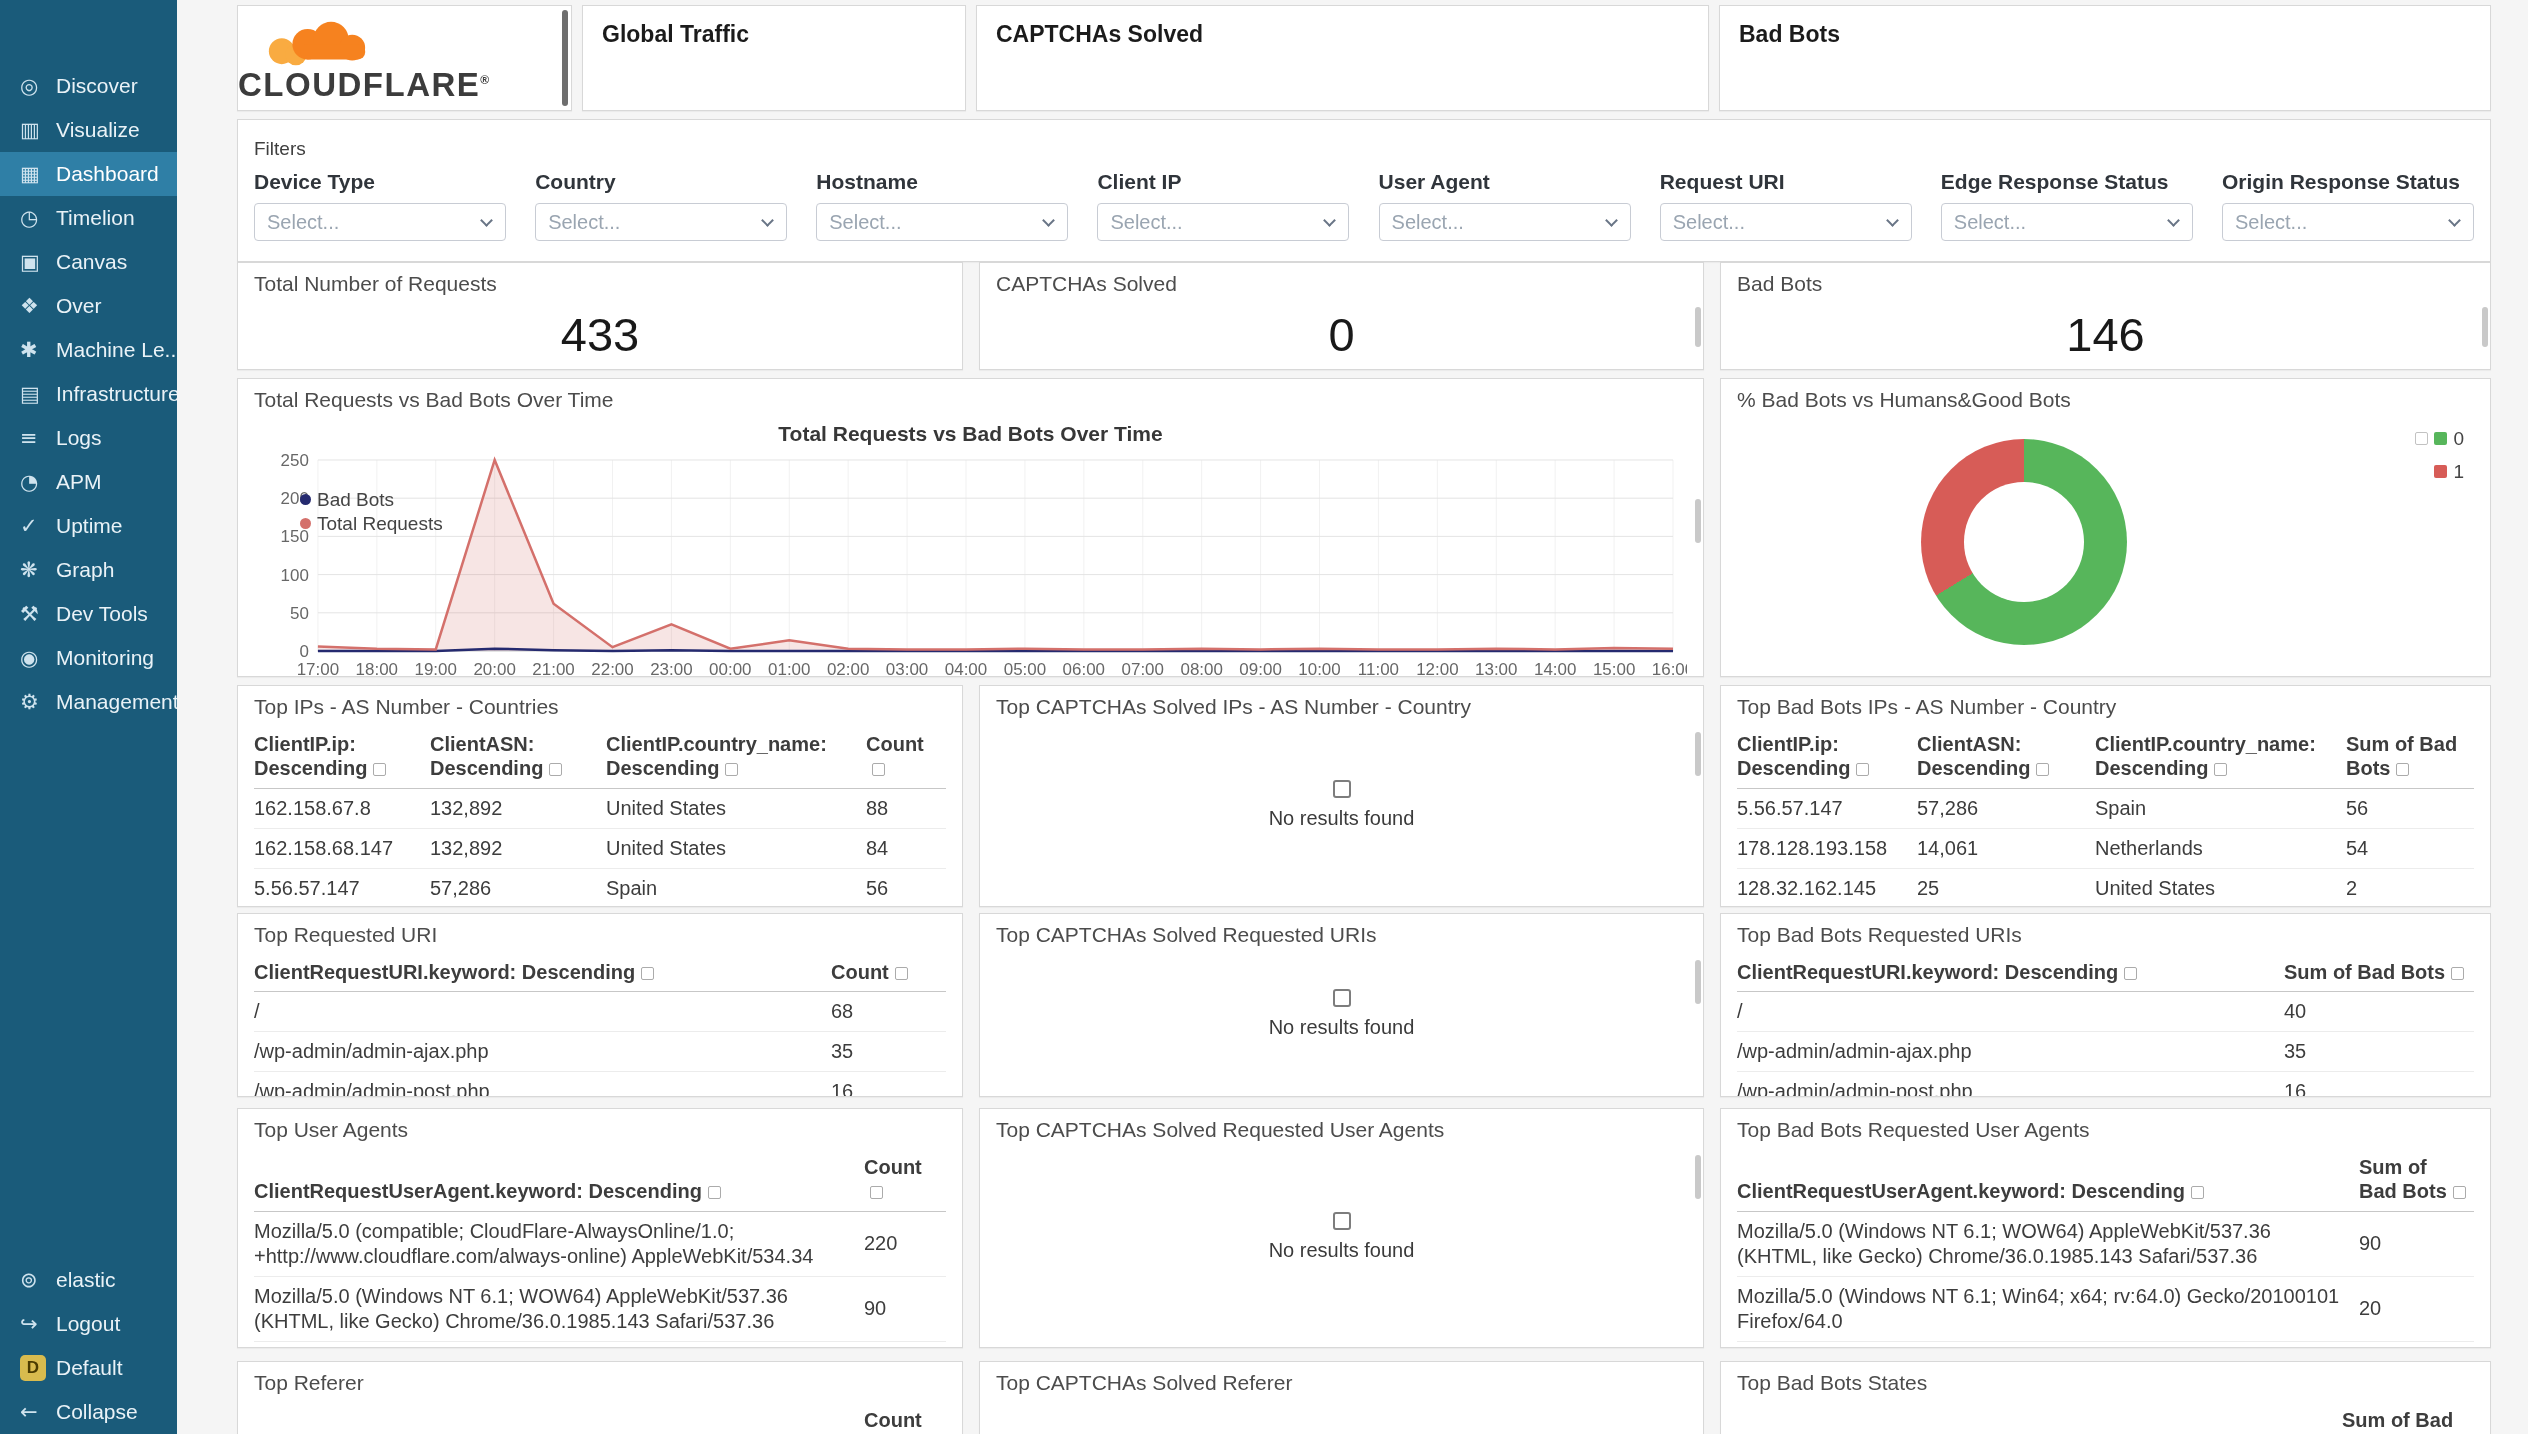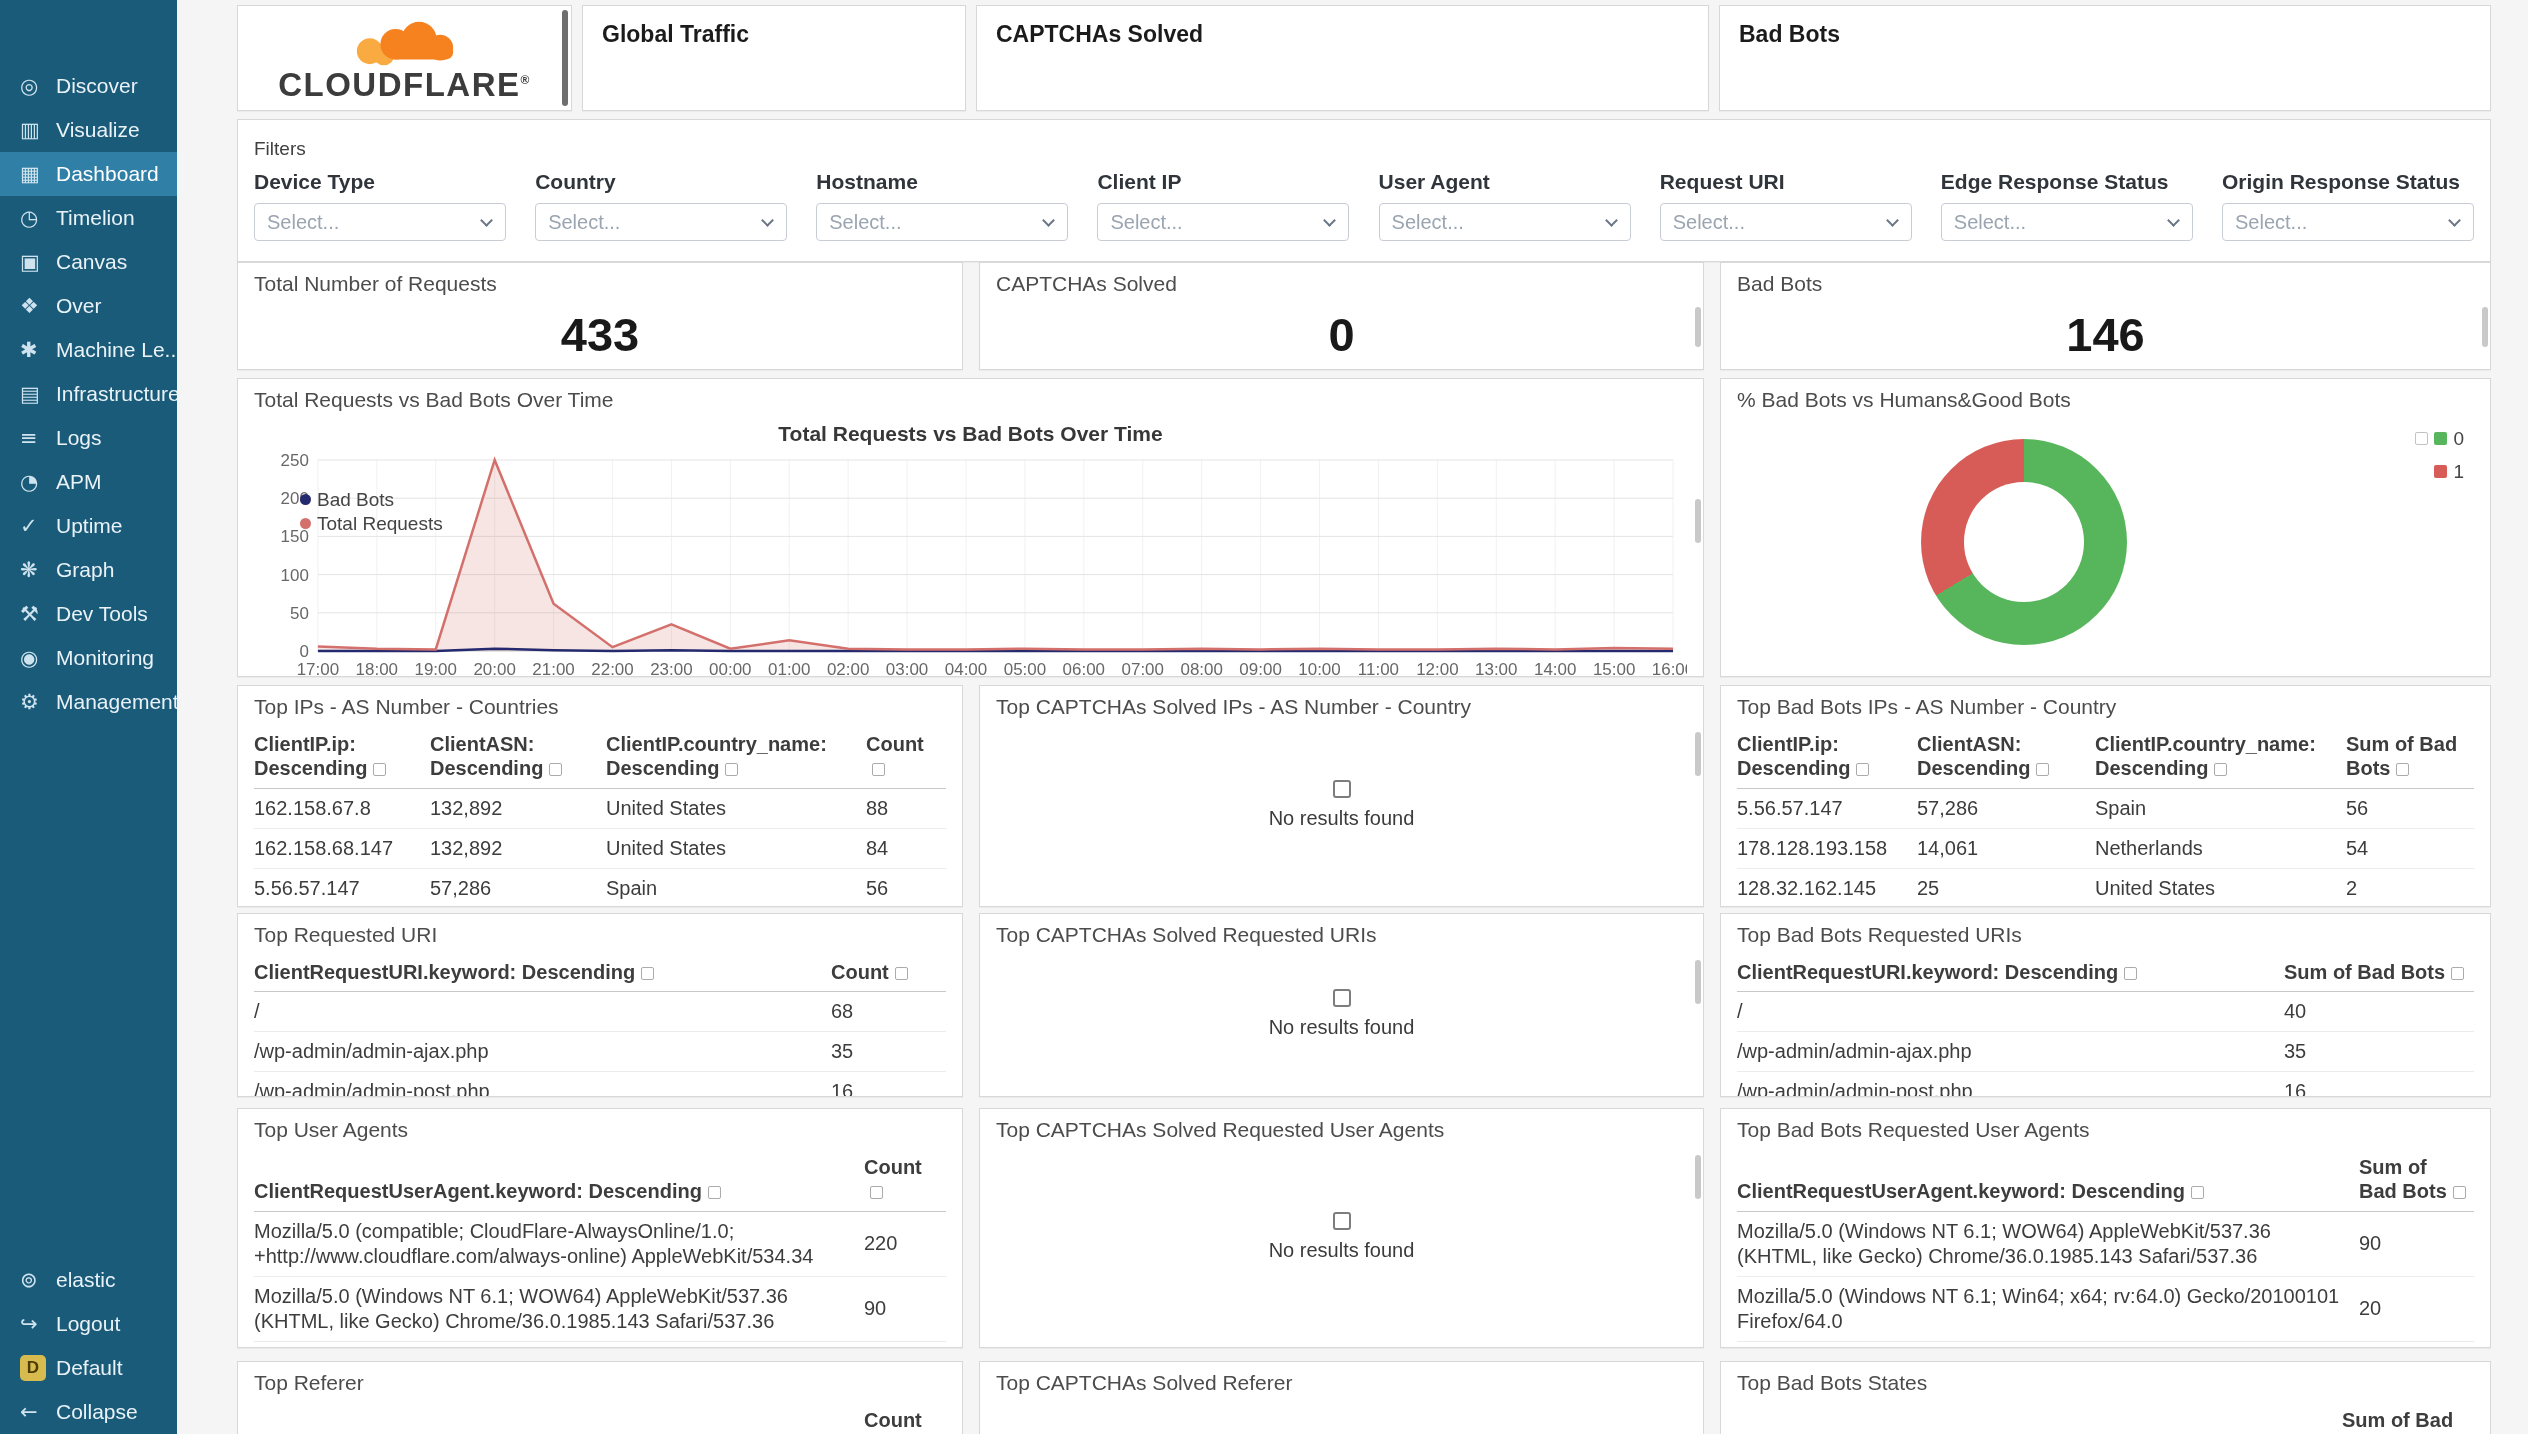--- a/index.html
+++ b/index.html
@@ -29,40 +29,40 @@
   .row-t3{height:240px;margin-top:11px}
   .row-t4{height:120px;margin-top:13px}
   .panel{background:#fff;border:1px solid #d8d8d8;box-shadow:0 1px 1px rgba(0,0,0,.04);
     position:relative;overflow:hidden}
   .panel-title{padding:9px 16px 6px;font-size:21px;color:#4c4c4c}
   .vscroll{position:absolute;right:2px;top:46px;width:6px;height:44px;background:#c9c9c9;border-radius:3px}
   .vscroll.dark{top:4px;height:96px;background:#6e6e6e;right:3px}
 
   
   .head-title{padding:15px 19px;font-weight:bold;font-size:23px;color:#1b1b1b}
-  .cf-logo{height:100%;display:flex;flex-direction:column;align-items:center;justify-content:center}
+  .cf-logo{height:100%;display:flex;flex-direction:column;justify-content:center}
   .cf-cloud{width:158px;height:54px}
   .cf-word{font-size:33px;font-weight:800;color:#3c3c3c;letter-spacing:1.5px;line-height:1;margin-top:-2px}
   .cf-word sup{font-size:12px;font-weight:bold;color:#3c3c3c}
 
   
   .filters-panel{height:143px;margin-top:8px;width:100%;padding:18px 16px}
   .filters-title{font-size:19px;color:#3f3f3f;margin-bottom:10px}
   .filters-row{display:flex;justify-content:space-between}
   .filter-group{width:252px}
   .filter-label{font-size:21px;font-weight:bold;color:#30353b;margin-bottom:9px;white-space:nowrap}
   .select{position:relative;height:38px;background:#fff;border:1px solid #c8ccd4;border-radius:4px;
     display:flex;align-items:center;padding:0 30px 0 12px;cursor:pointer}
   .select-text{font-size:20px;color:#9aa5b1;white-space:nowrap}
   .caret{position:absolute;right:14px;top:12px;width:9px;height:9px;border-right:2px solid #697586;
     border-bottom:2px solid #697586;transform:rotate(45deg)}
 
   
   .metric-value{position:absolute;left:0;right:0;top:44px;text-align:center;font-size:47px;
-    font-weight:bold;color:#191919}
+    font-weight:normal;color:#191919}
 
   
   .chart-title{text-align:center;font-size:21px;font-weight:bold;color:#373737;padding:4px 0 2px}
   .line-chart-wrap{position:relative;margin:0 16px;height:235px}
   #line-chart{width:100%;height:100%;display:block}
   #line-chart text{font-size:17px;fill:#676767;font-family:"Liberation Sans",sans-serif}
   .line-legend{position:absolute;left:46px;top:40px}
   .legend-item{display:flex;align-items:center;gap:6px;font-size:19px;color:#444;cursor:pointer;line-height:1.25}
   .line-dot{width:11px;height:11px;border-radius:50%;flex:none}
   .pie-legend{position:absolute;top:48px;right:26px;display:flex;flex-direction:column;gap:9px;align-items:flex-end}

